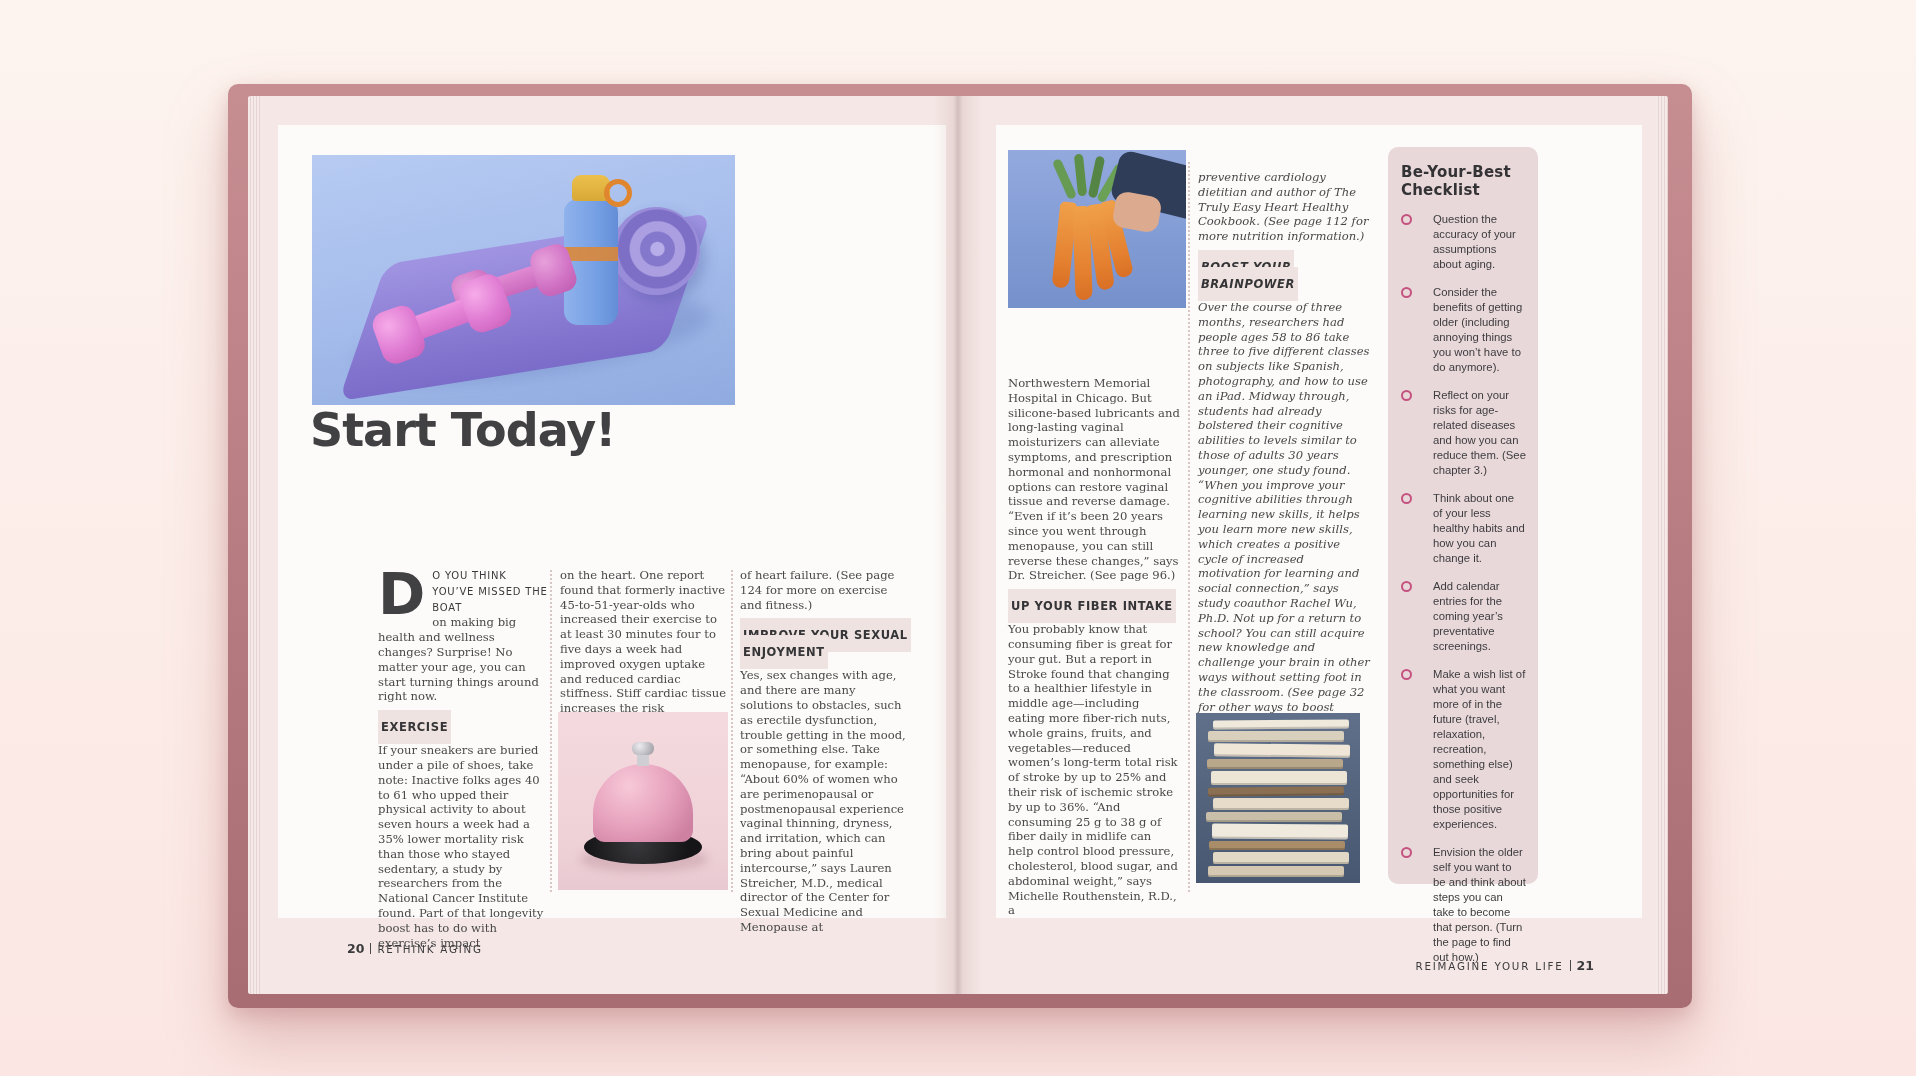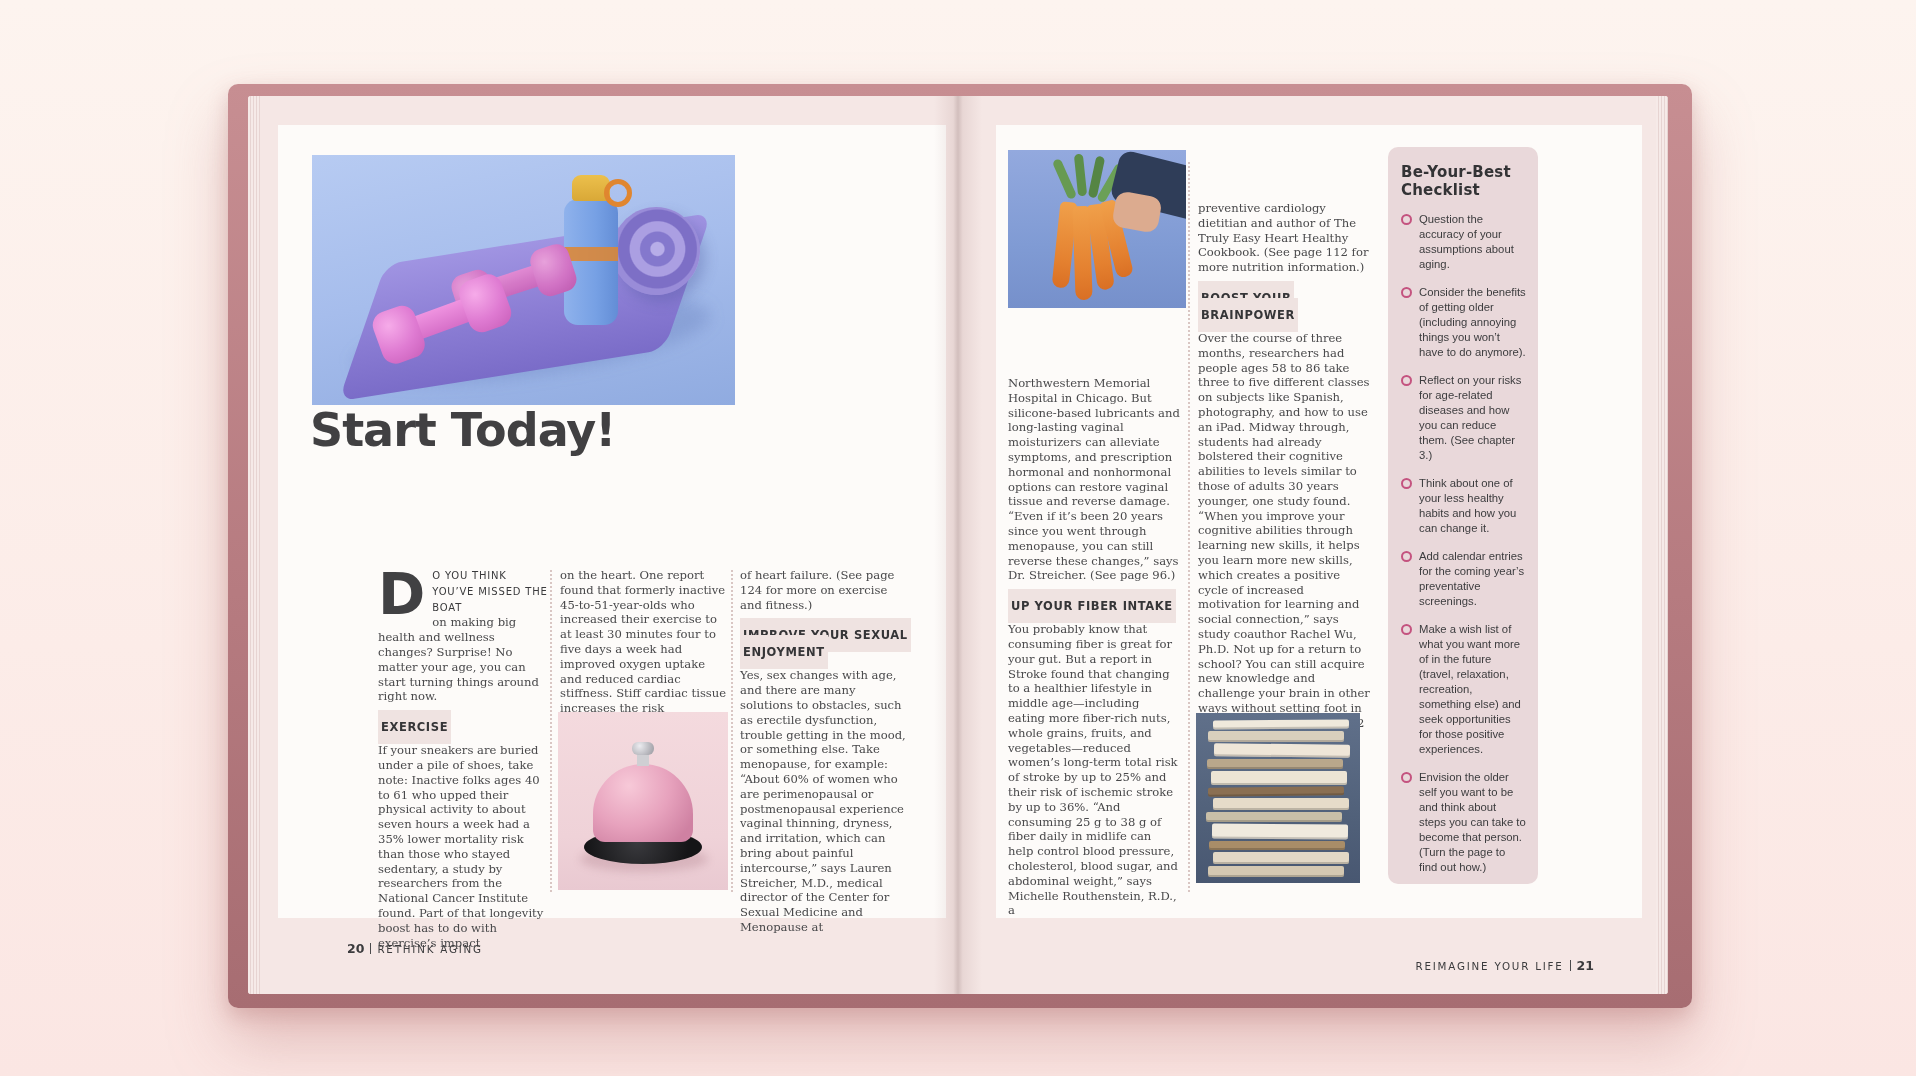--- a/index.html
+++ b/index.html
@@ -119,21 +119,21 @@
           background:linear-gradient(180deg,#60708a 0%,#51617a 60%,#485771 100%); }
   .books-img .stack { position:absolute; left:14px; bottom:6px; width:136px; }
   .books-img .bk { height:11px; border-radius:2px; margin-top:2px;
           box-shadow:inset 0 -2px 0 rgba(0,0,0,.18); }
 
   
   .checklist { position:absolute; left:1388px; top:147px; width:150px; height:737px;
           background:#e9d8da; border-radius:10px; padding:16px 12px 14px 13px; box-sizing:border-box; }
   .check-title { font-family:"DejaVu Sans", sans-serif; font-weight:800; font-size:15px;
           line-height:18px; color:#333335; letter-spacing:.2px; }
-  .check-item { display:flex; gap:7px; margin-top:13px;
+  .check-item { display:flex; gap:21px; margin-top:13px;
           font-size:11.3px; line-height:15px; color:#3c3c3e; }
   .ring { width:7px; height:7px; border:2.4px solid #c4537f; border-radius:50%; flex:none; margin-top:2px; background:transparent; }
 
   
   .footer { position:absolute; display:flex; align-items:center; gap:6px; color:#3b3b3d; }
   .footer .num { font-weight:700; font-size:12.5px; font-family:"DejaVu Sans", sans-serif; }
   .footer .bar { width:1px; height:11px; background:#4a4a4c; }
   .footer .lbl { font-size:10.3px; letter-spacing:1.8px; font-family:"DejaVu Sans", sans-serif; }
   .footer-left { left:347px; top:941px; }
   .footer-right { left:1404px; top:934px; width:190px; justify-content:flex-end;margin-top:24px; }
@@ -220,21 +220,21 @@
   <div class="col" style="left:1008px; top:376px; width:172px;">
     <div class="body-text">Northwestern Memorial Hospital in Chicago. But silicone-based lubricants and long-lasting vaginal moisturizers can alleviate symptoms, and prescription hormonal and nonhormonal options can restore vaginal tissue and reverse damage. “Even if it’s been 20 years since you went through menopause, you can still reverse these changes,” says Dr. Streicher. (See page 96.)</div>
     <div class="sechead">
       <span>UP YOUR FIBER INTAKE</span>
     </div>
     <div class="body-text">You probably know that consuming fiber is great for your gut. But a report in Stroke found that changing to a healthier lifestyle in middle age—including eating more fiber-rich nuts, whole grains, fruits, and vegetables—reduced women’s long-term total risk of stroke by up to 25% and their risk of ischemic stroke by up to 36%. “And consuming 25 g to 38 g of fiber daily in midlife can help control blood pressure, cholesterol, blood sugar, and abdominal weight,” says Michelle Routhenstein, R.D., a</div>
   </div>
 
   <div class="sep" style="left:1188px; top:162px; height:730px;"></div>
 
-  <div class="col" style="left:1198px; top:201px; width:172px;">
+  <div class="col" style="left:1198px; top:170px; width:172px;font-style:italic;">
     <div class="body-text">preventive cardiology dietitian and author of The Truly Easy Heart Healthy Cookbook. (See page 112 for more nutrition information.)</div>
     <div class="sechead">
       <span>BOOST YOUR BRAINPOWER</span>
     </div>
     <div class="body-text">Over the course of three months, researchers had people ages 58 to 86 take three to five different classes on subjects like Spanish, photography, and how to use an iPad. Midway through, students had already bolstered their cognitive abilities to levels similar to those of adults 30 years younger, one study found. “When you improve your cognitive abilities through learning new skills, it helps you learn more new skills, which creates a positive cycle of increased motivation for learning and social connection,” says study coauthor Rachel Wu, Ph.D. Not up for a return to school? You can still acquire new knowledge and challenge your brain in other ways without setting foot in the classroom. (See page 32 for other ways to boost brainpower.)</div>
   </div>
 
   <div class="books-img">
     <div class="stack">
       <div class="bk" style="background:#efe9dc; transform:translateX(3px) rotate(-.5deg); height:9px;"></div>

